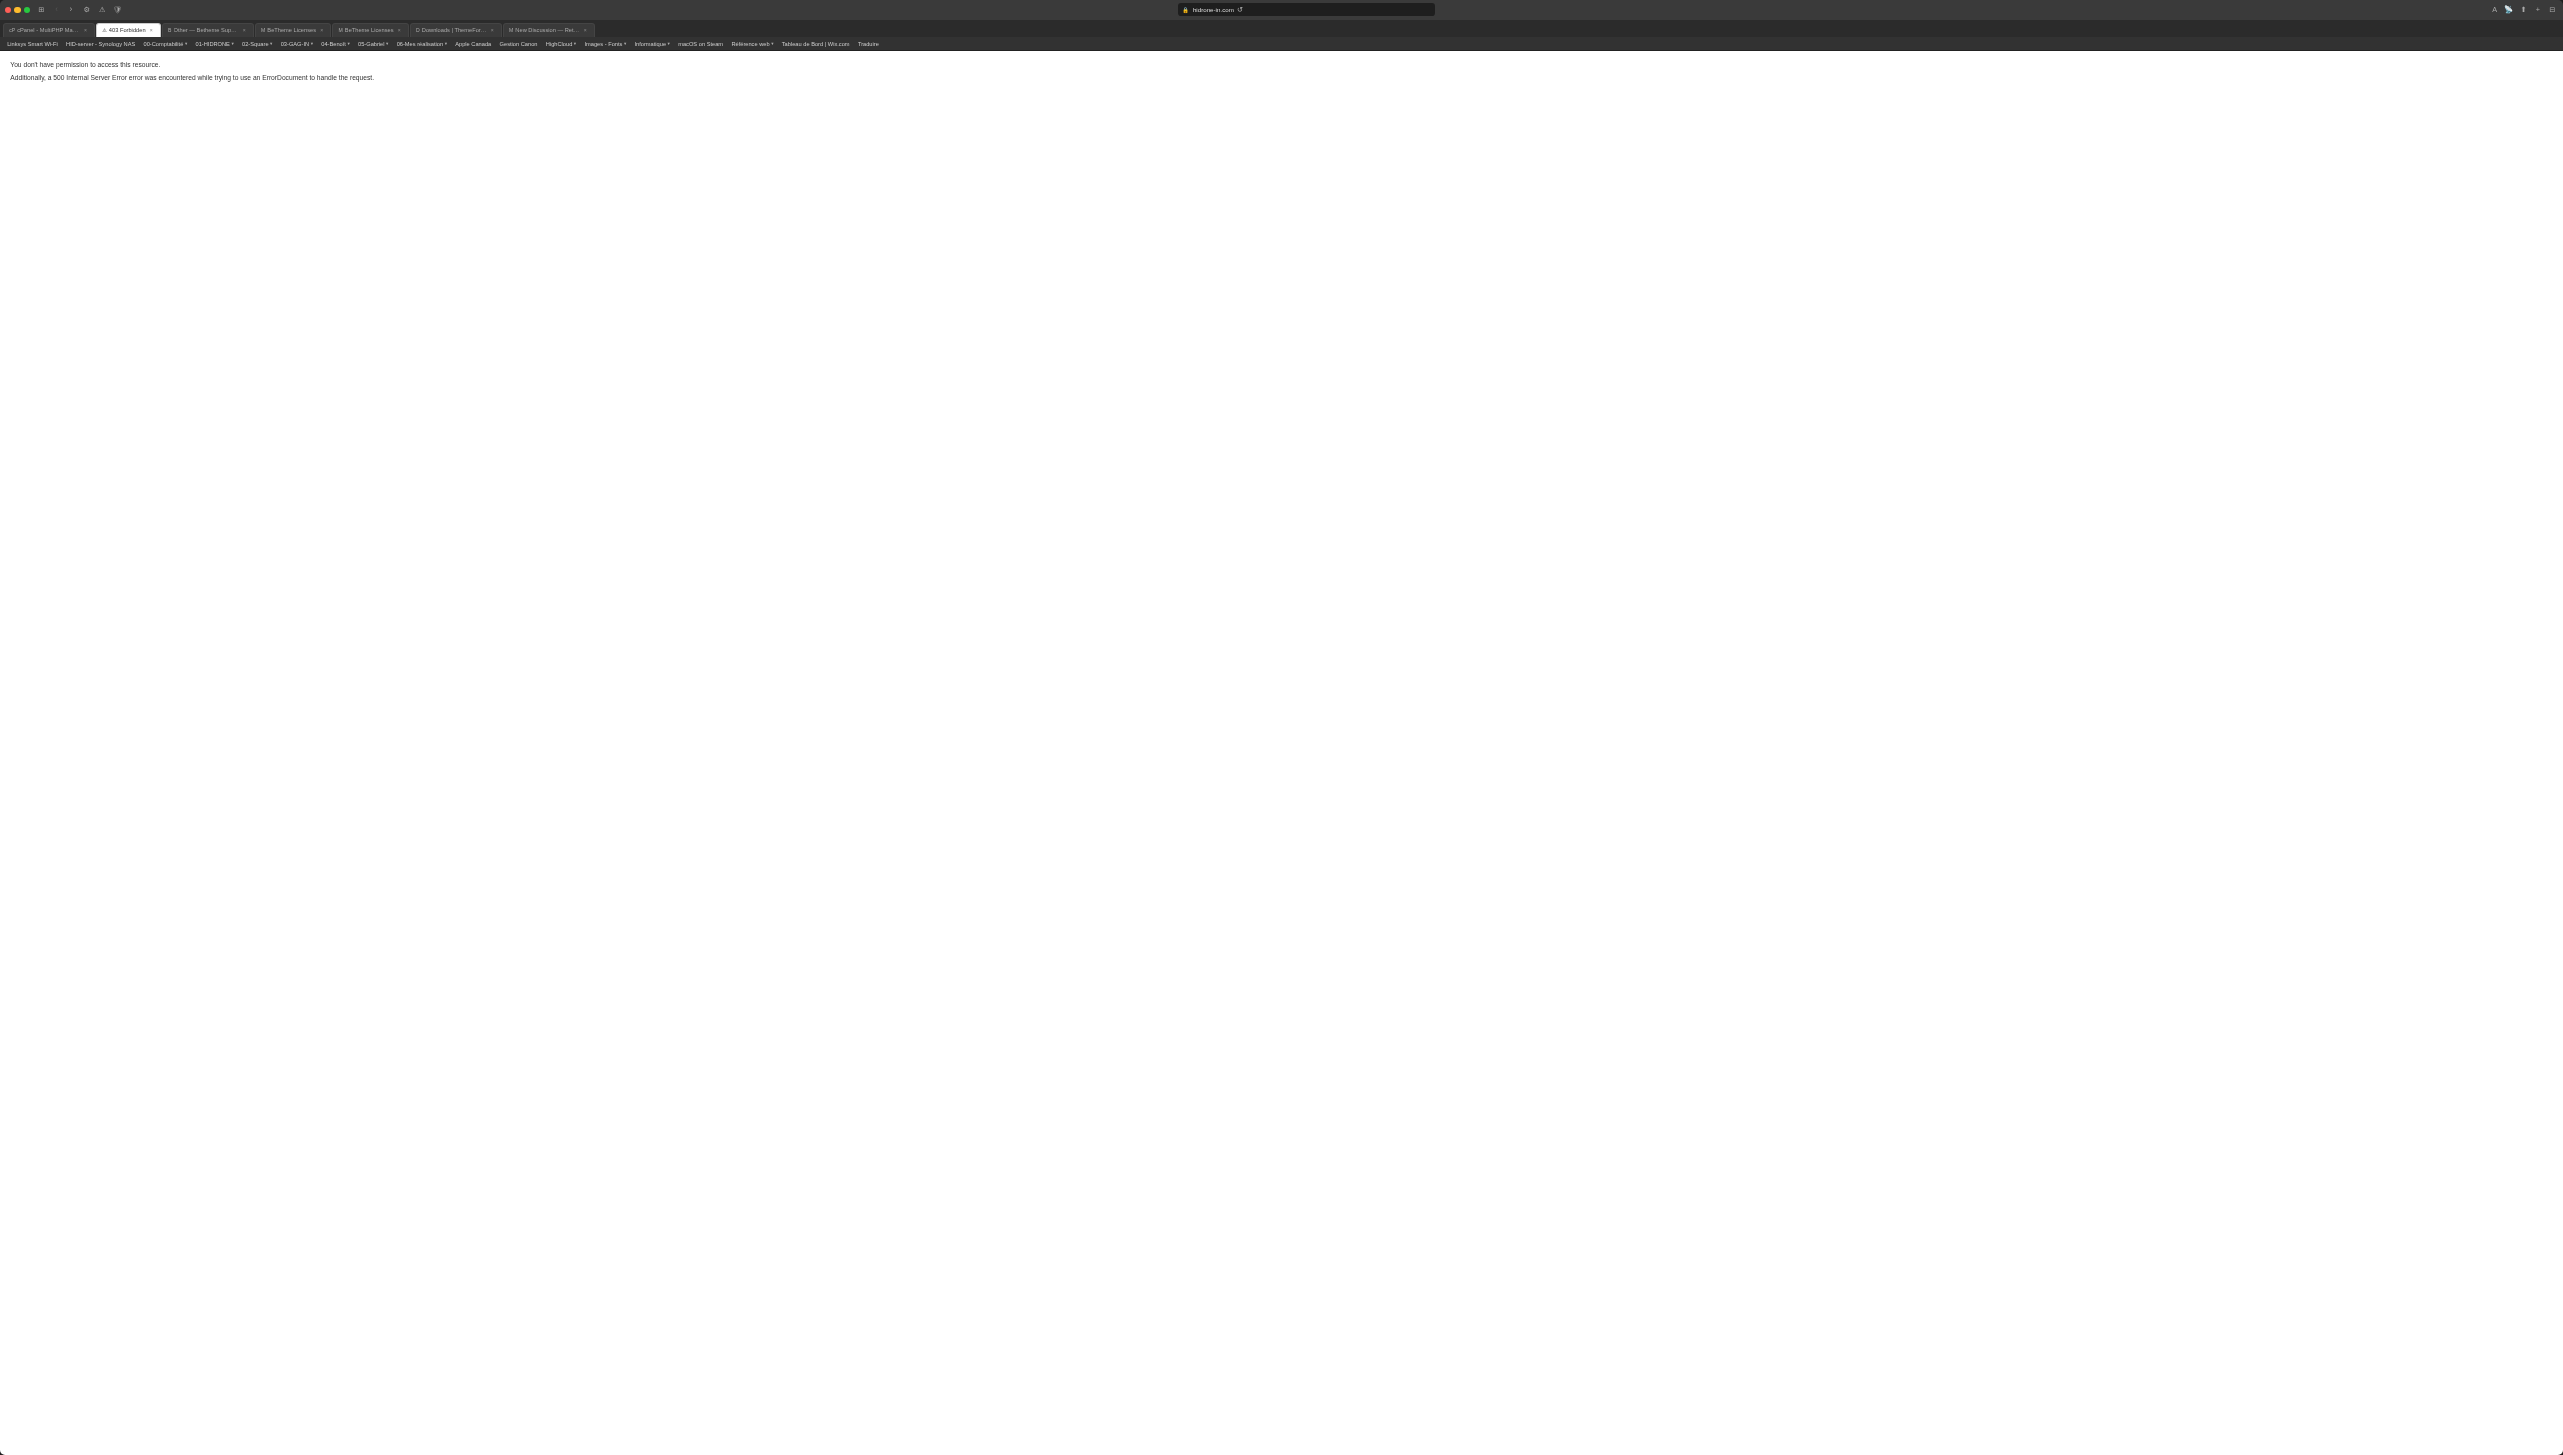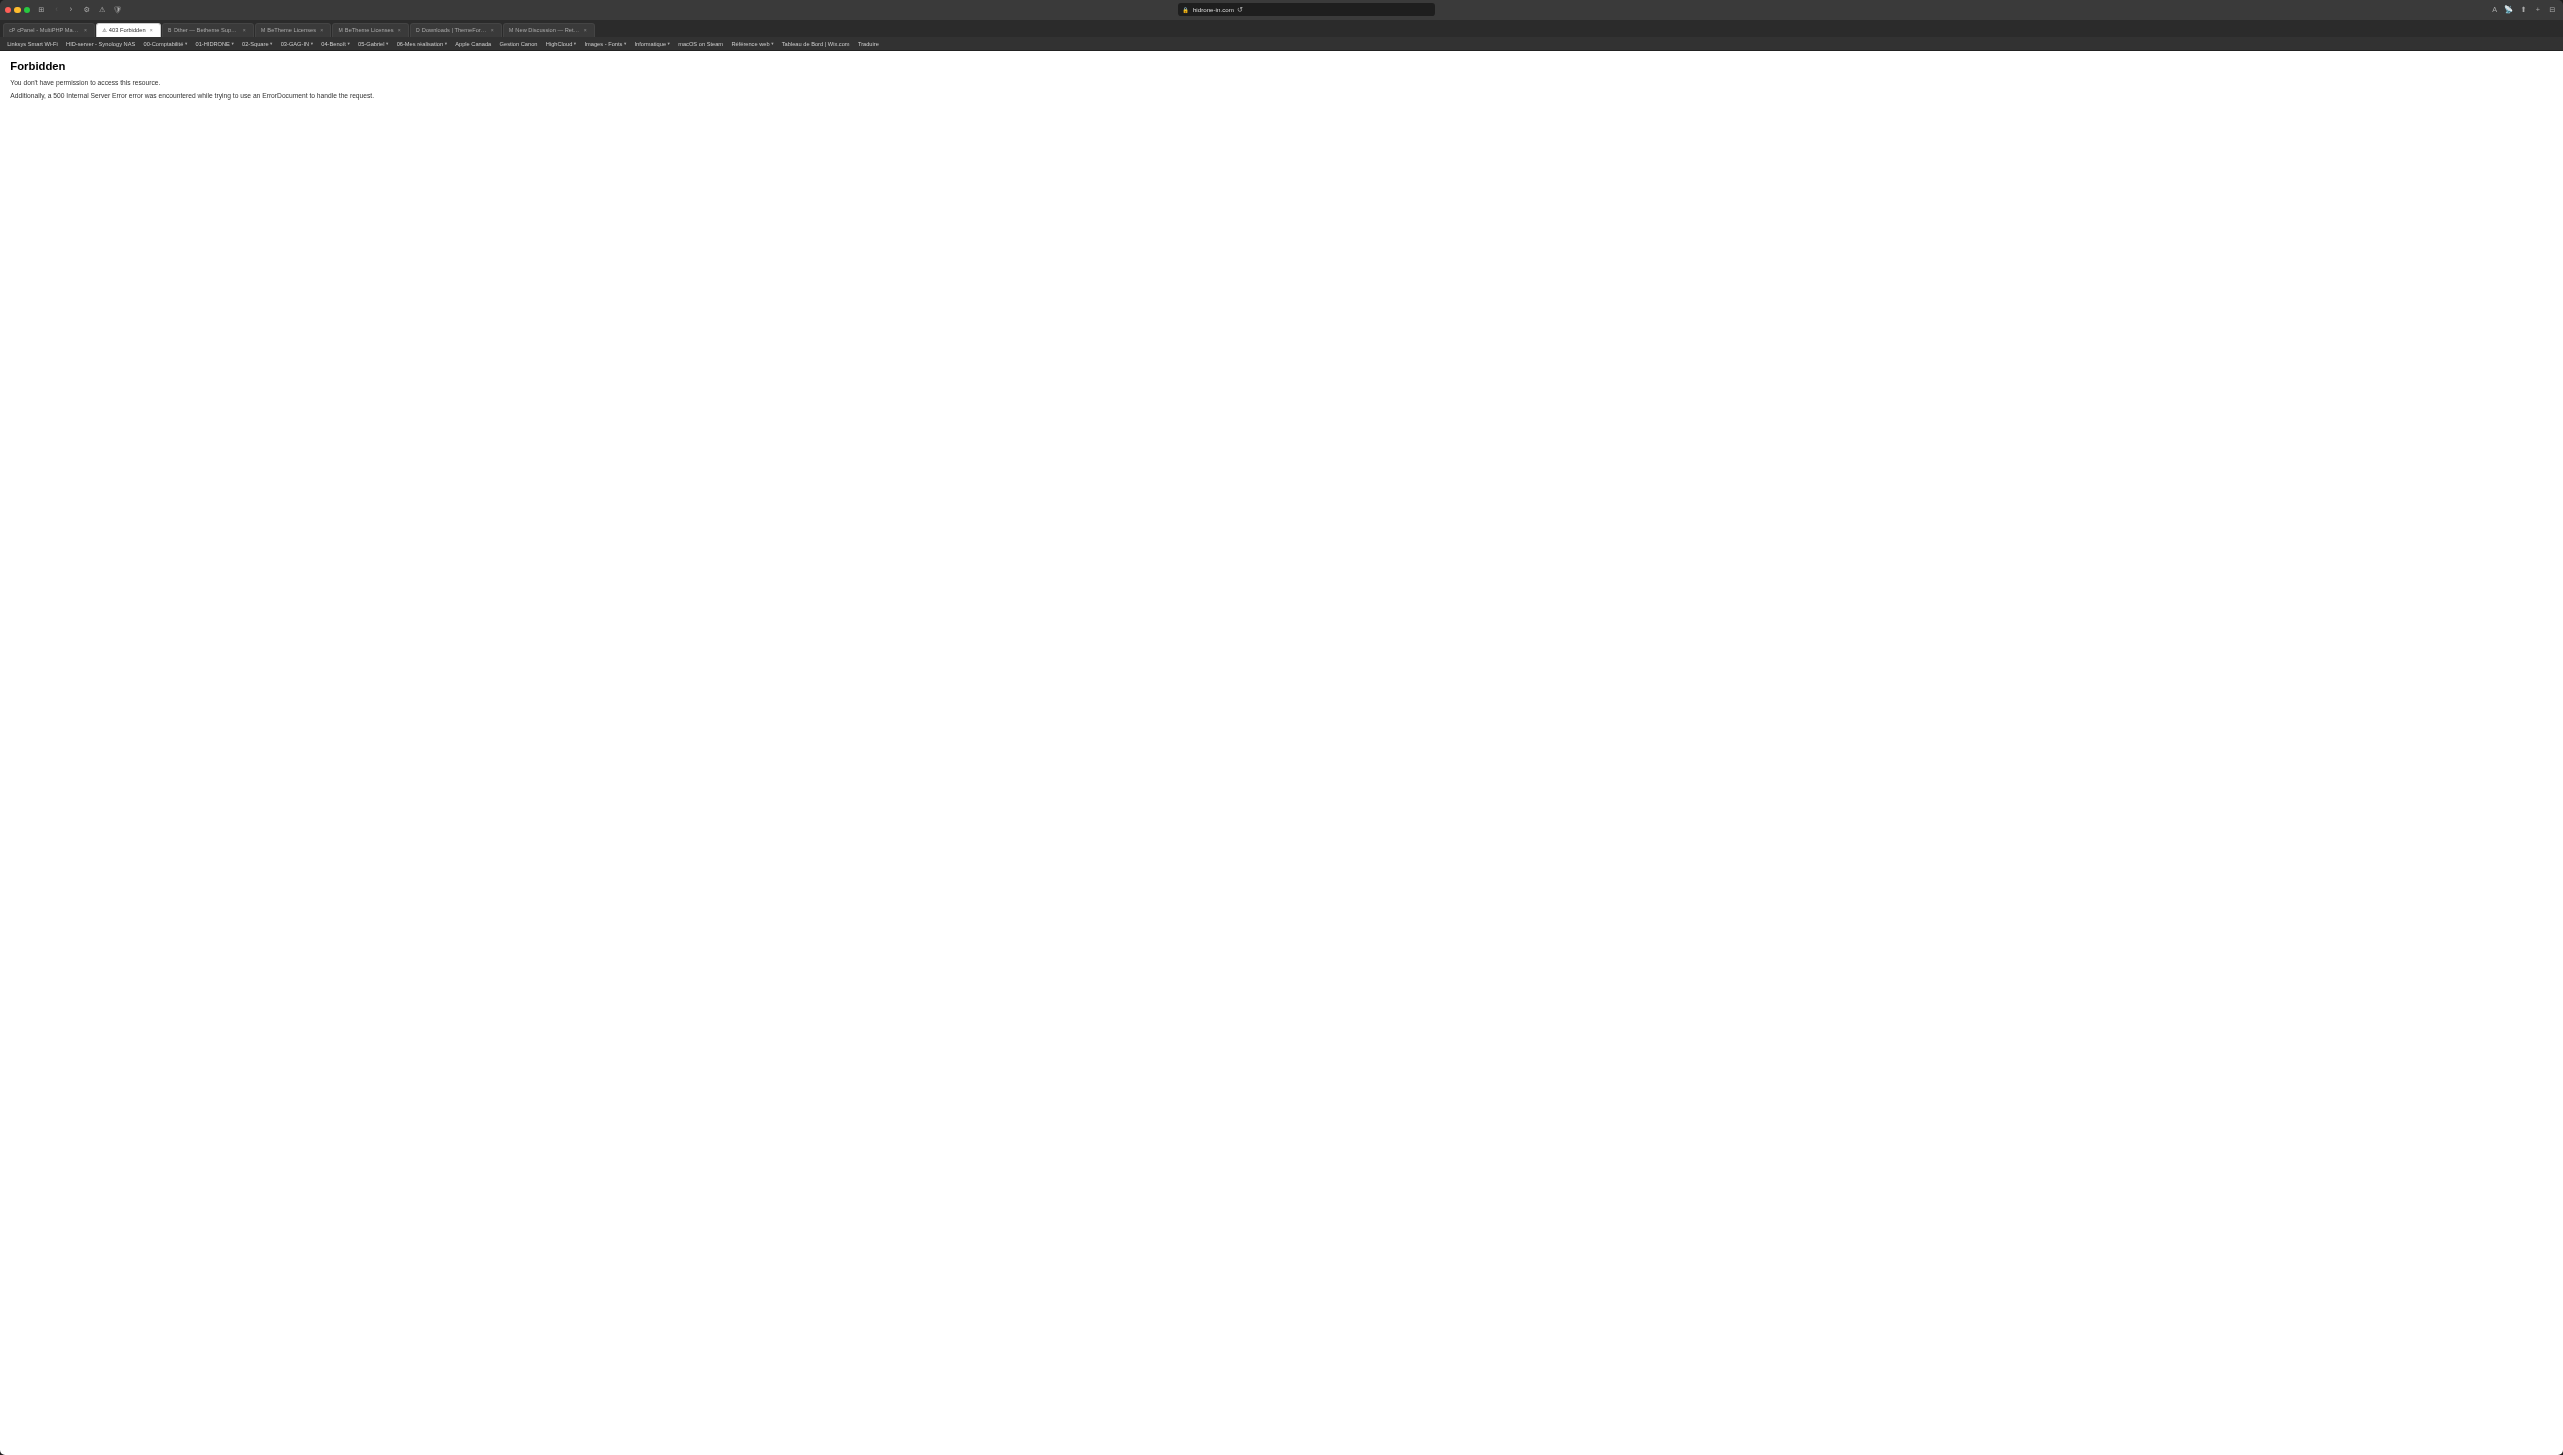--- a/index.html
+++ b/index.html
@@ -402,18 +402,17 @@
       </div>
       <div class="bookmark-item">
         <span class="bookmark-label">Tableau de Bord | Wix.com</span>
       </div>
       <div class="bookmark-item">
         <span class="bookmark-label">Traduire</span>
       </div>
     </div>
 
   <div class="content-area">
-    <div class="page-title">Forbidden</div>
     <div class="page-text">You don't have permission to access this resource.</div>
     <div class="page-text">Additionally, a 500 Internal Server Error error was encountered while trying to use an ErrorDocument to handle the request.</div>
   </div>
 </div>
 
 
 </body></html>

